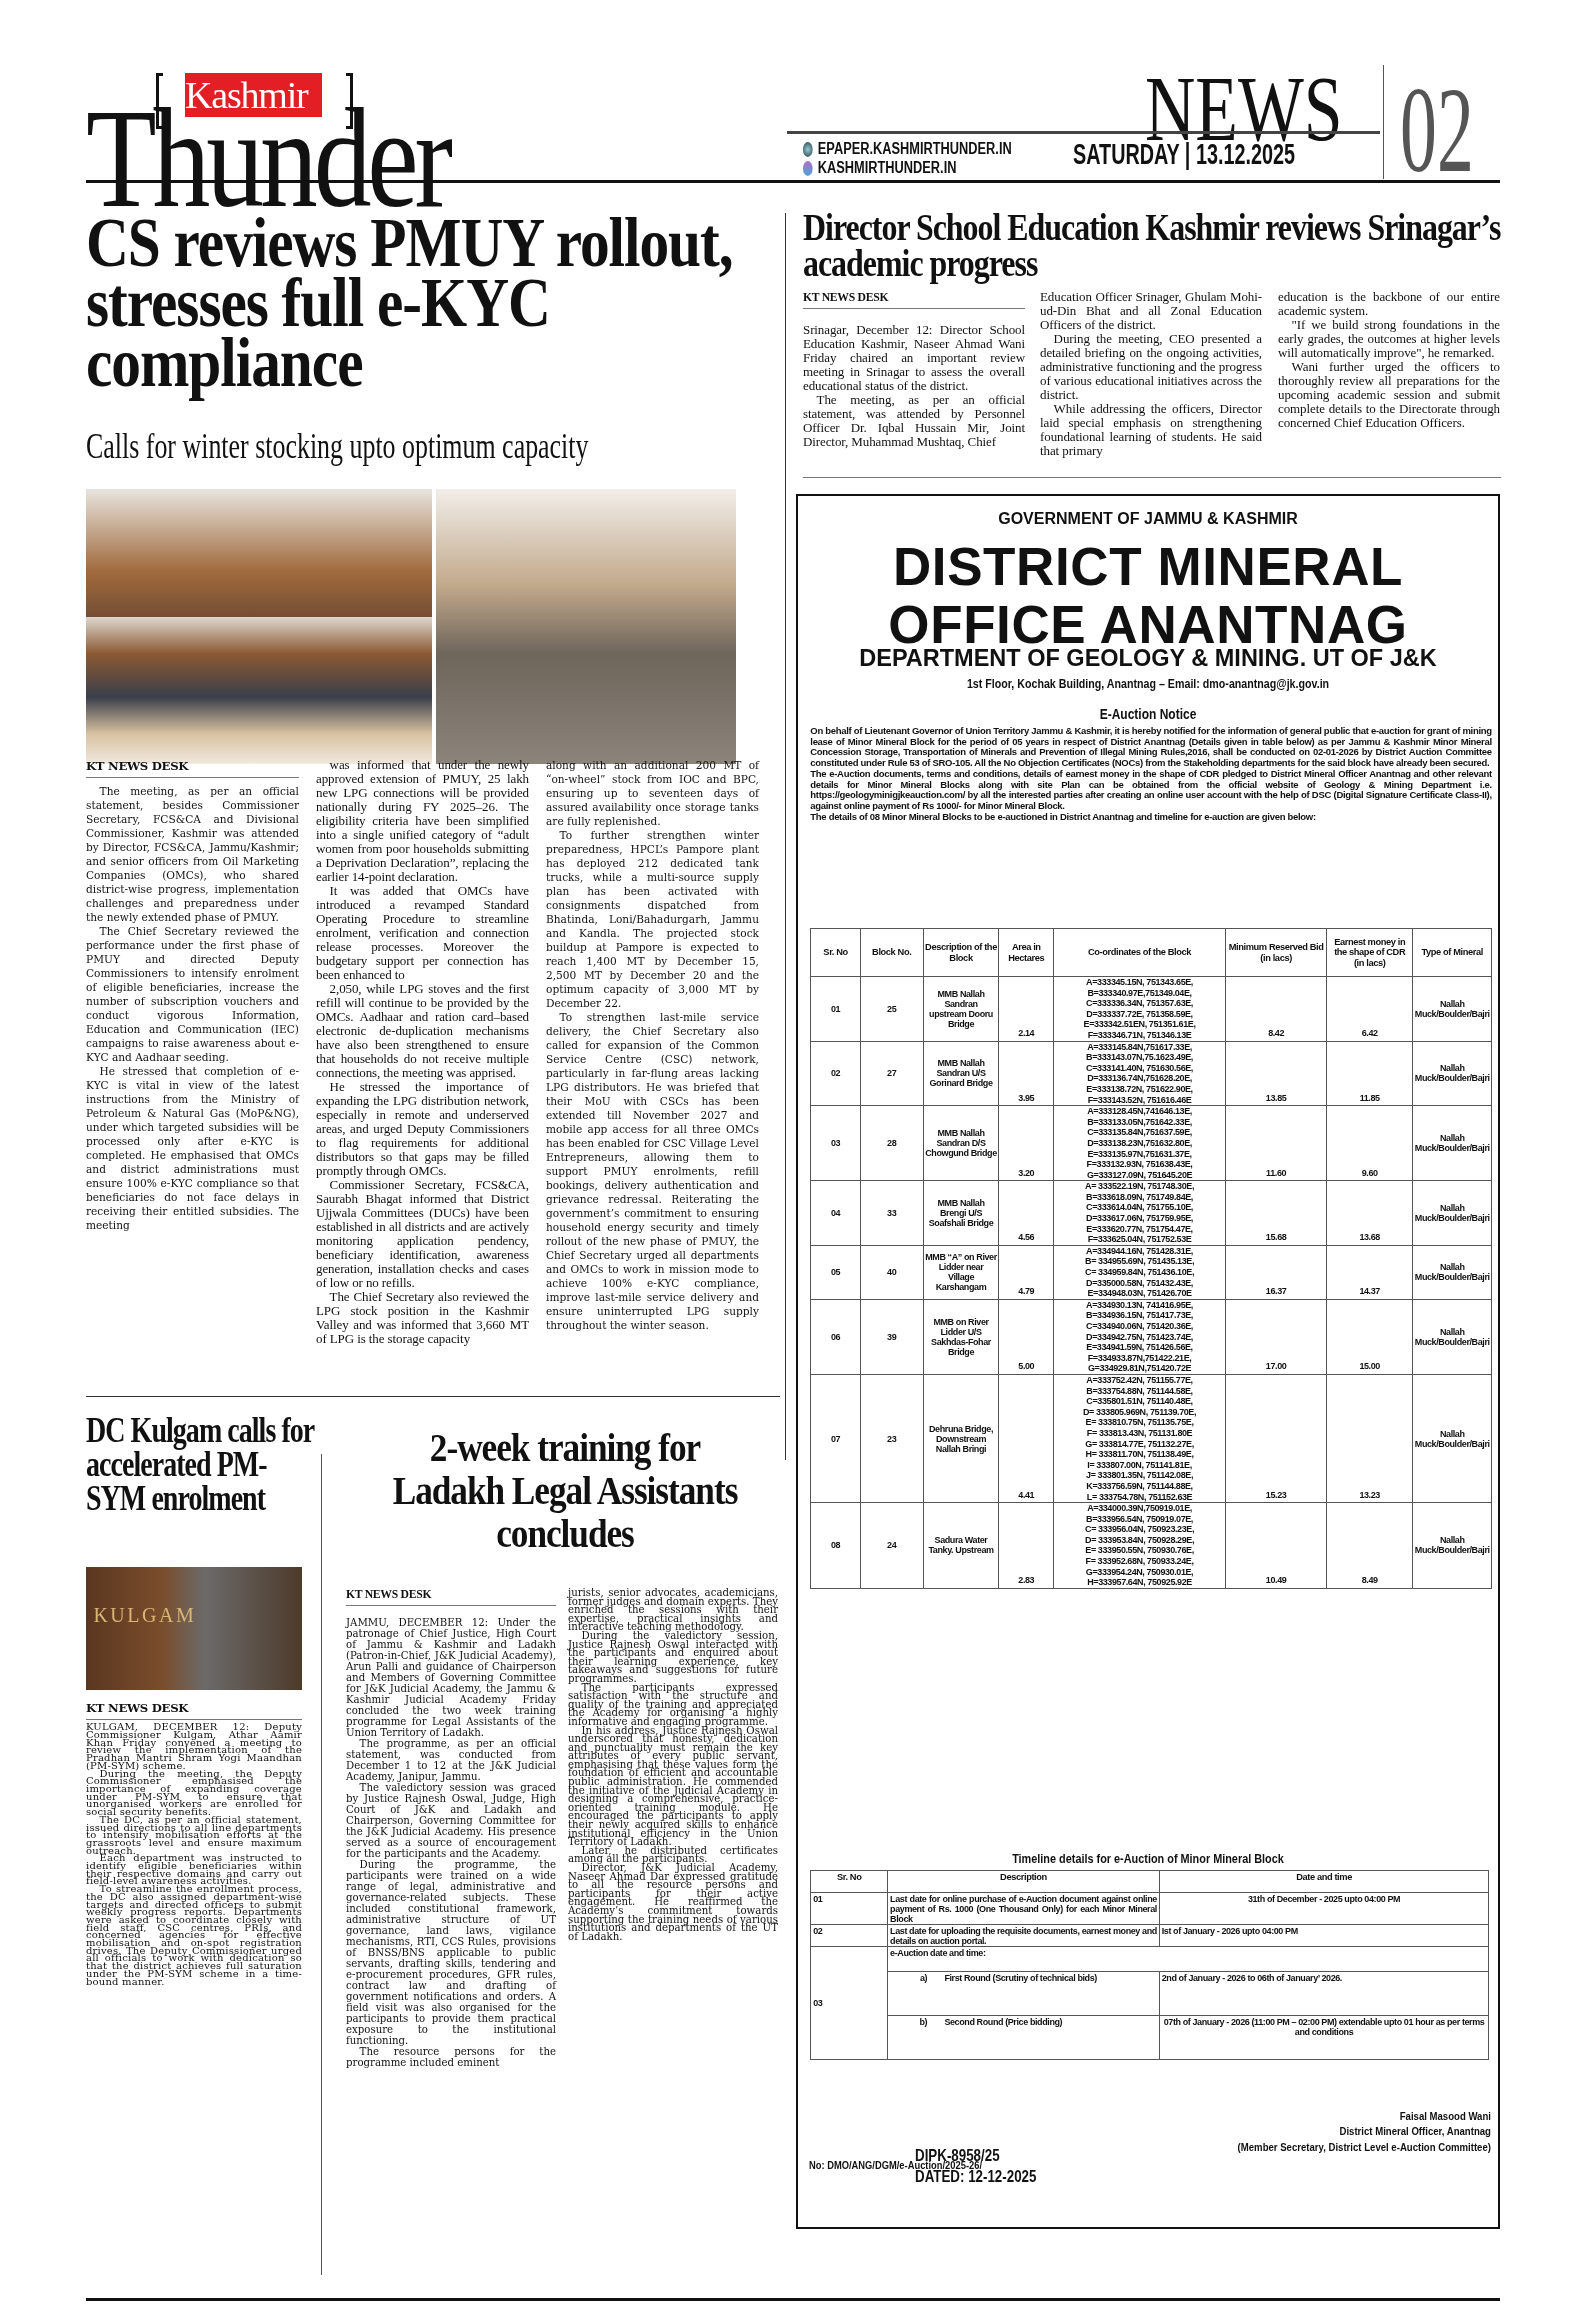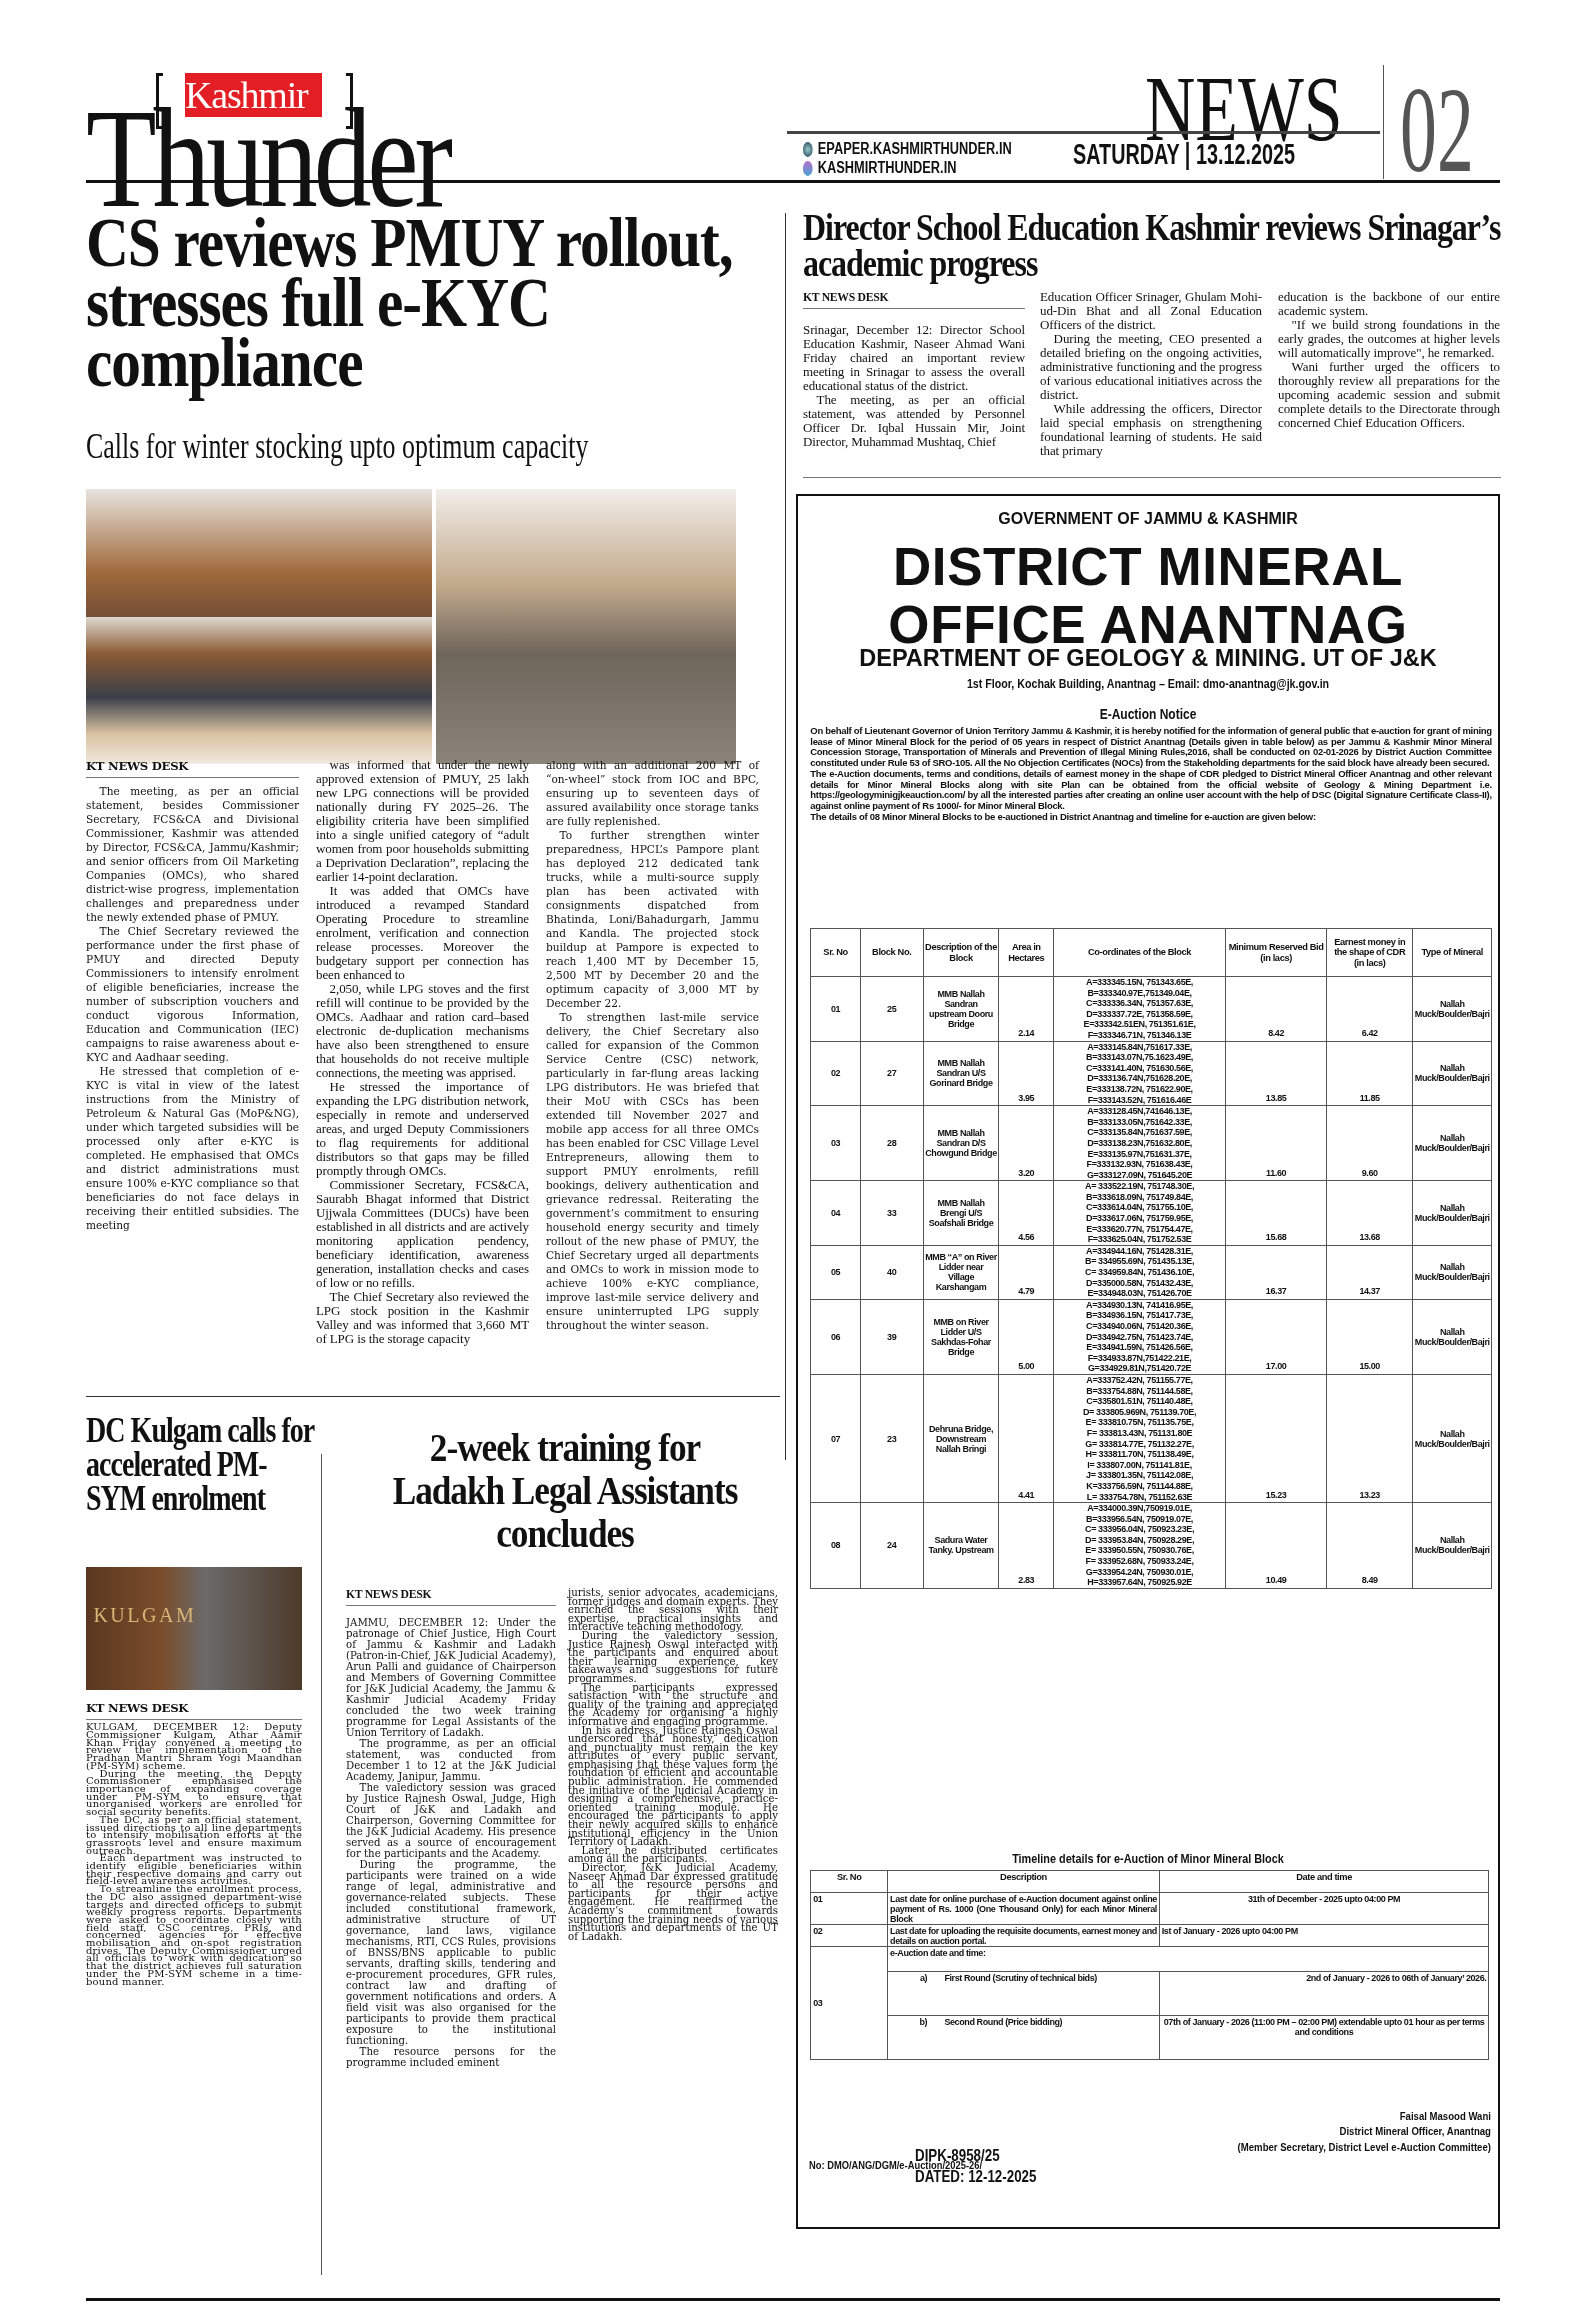--- a/index.html
+++ b/index.html
@@ -275,21 +275,21 @@
           <td style="text-align: left;">02</td>
           <td style="text-align: justify;">Last date for uploading the requisite documents, earnest money and details on auction portal.</td>
           <td style="text-align: left;">Ist of January - 2026 upto 04:00 PM</td>
         </tr>
         <tr>
           <td rowspan="3" style="vertical-align: middle;">03</td>
           <td colspan="2" style="height: 25px;">e-Auction date and time:</td>
         </tr>
         <tr>
           <td style="height: 44px;"><span style="display:inline-block;width:37px;text-align:right;margin-right:17.3px">a)</span><span>First Round (Scrutiny of technical bids)</span></td>
-          <td style="text-align: right;">2nd of January - 2026 to 06th of January’ 2026.</td>
+          <td style="text-align: left;">2nd of January - 2026 to 06th of January’ 2026.</td>
         </tr>
         <tr>
           <td style="height: 44px;"><span style="display:inline-block;width:37px;text-align:right;margin-right:17.3px">b)</span><span>Second Round (Price bidding)</span></td>
           <td style="text-align: center;">07th of January - 2026 (11:00 PM – 02:00 PM) extendable upto 01 hour as per terms and conditions</td>
         </tr>
       </tbody>
   </table>
 
   <div class="abs" id="ad-sign">
     <div>Faisal Masood Wani</div>

